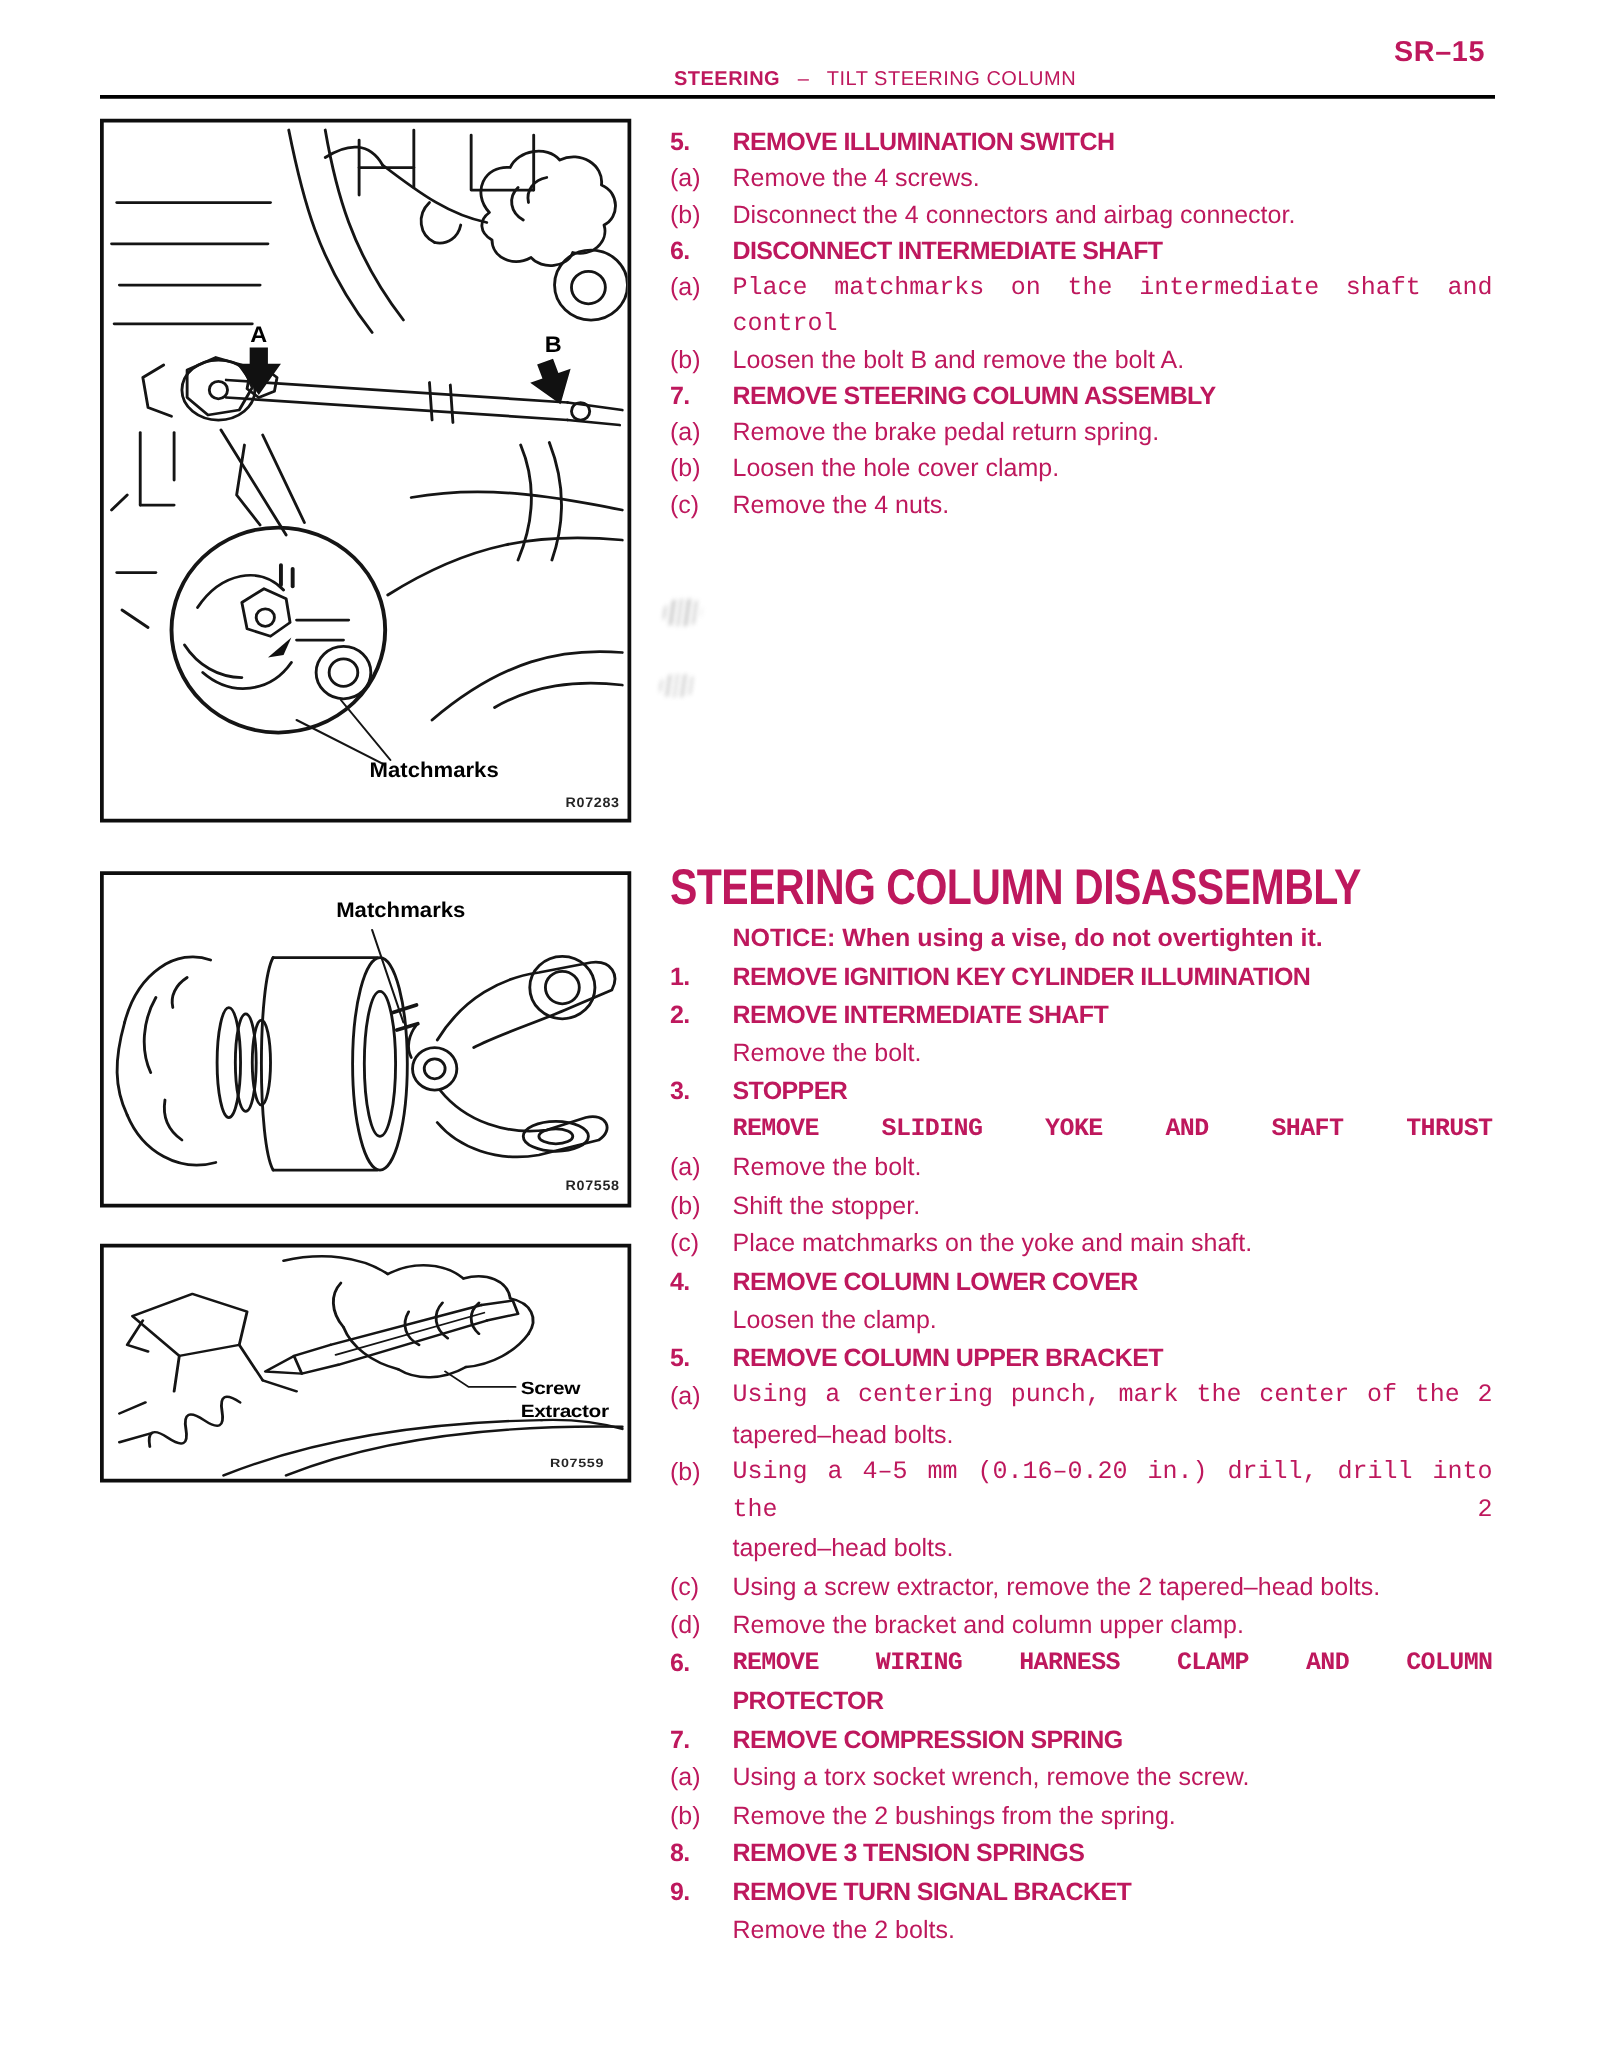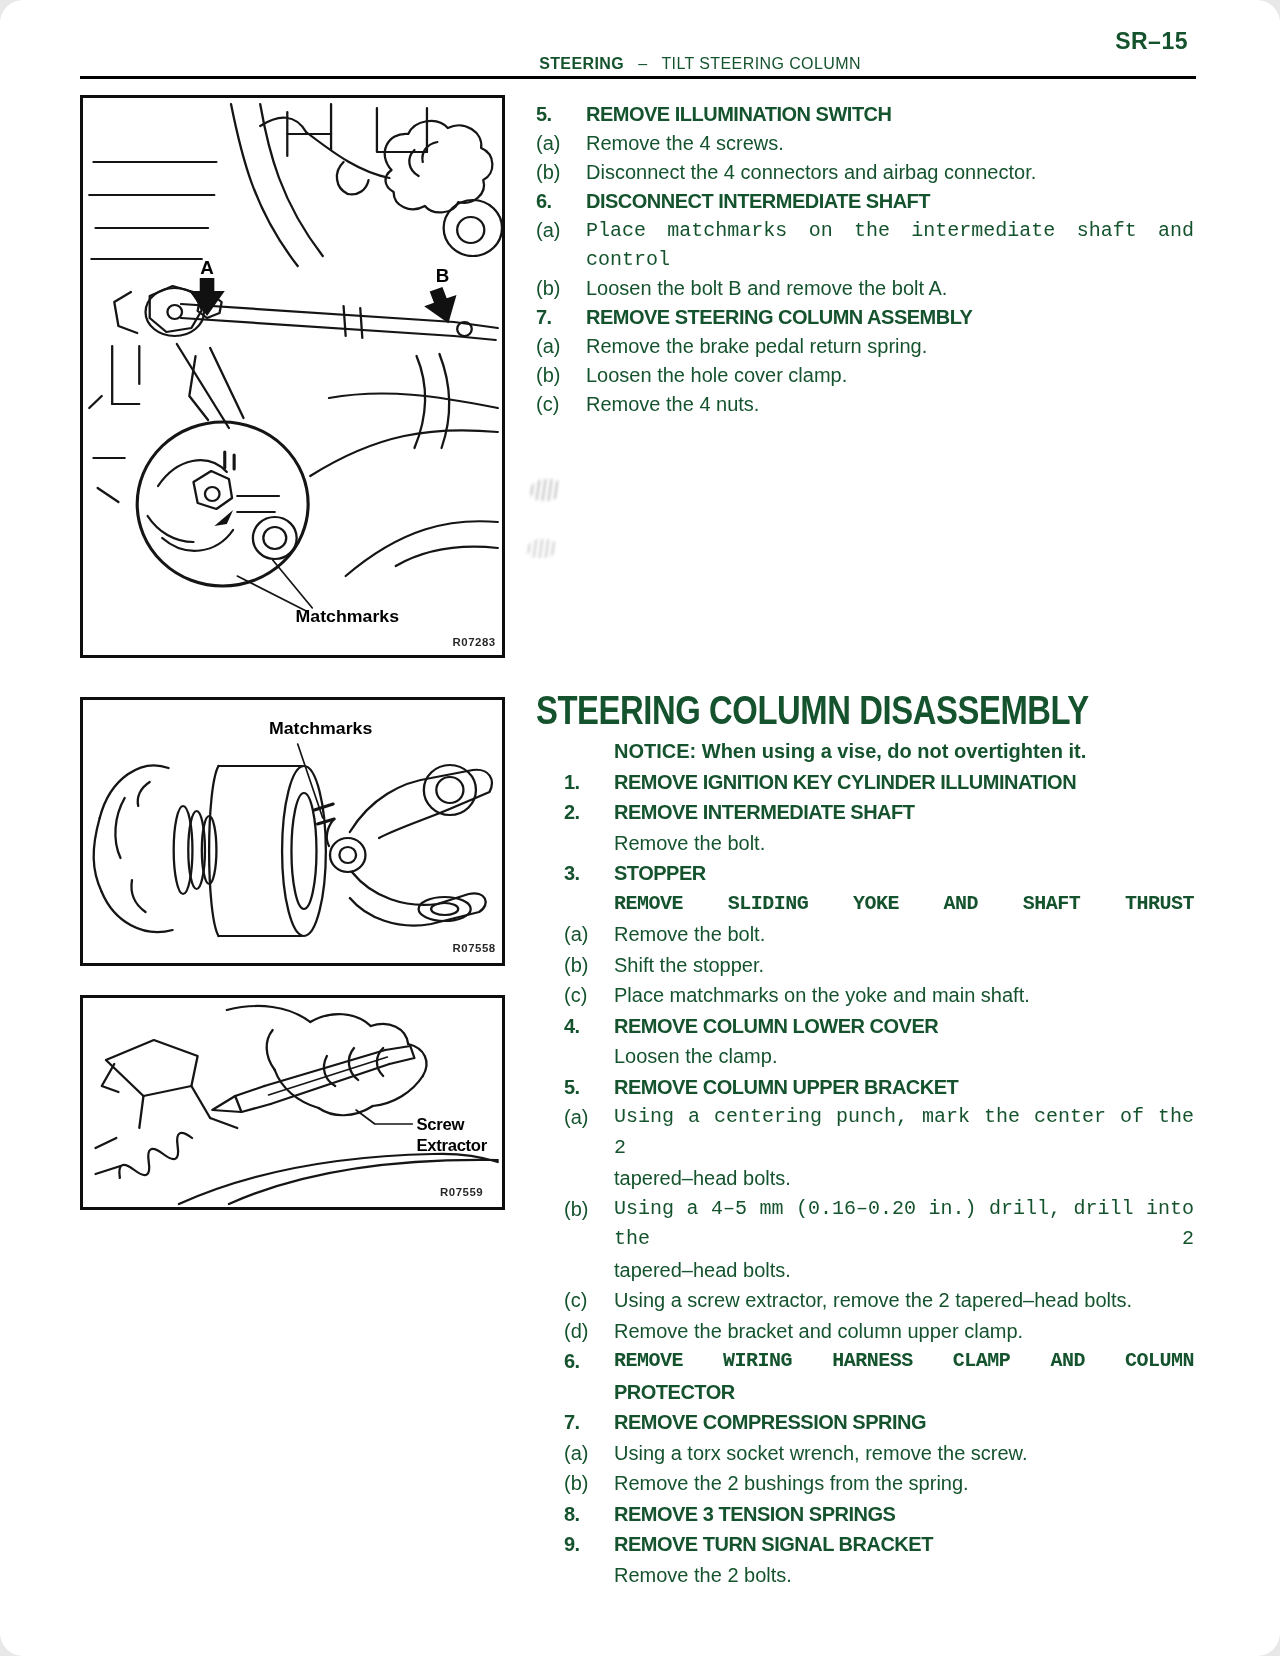--- a/index.html
+++ b/index.html
@@ -1,59 +1,58 @@
 <!DOCTYPE html>
 <html><head>
 <meta charset="utf-8">
 <style>
   html,body { margin:0; padding:0; background:#e8e8e8; }
   .page {
     position:relative; width:1280px; height:1656px; background:#ffffff;
-    font-family:"Liberation Sans", sans-serif; color:#14532d; overflow:hidden;
+    font-family:"Liberation Sans", sans-serif; color:#be185d; overflow:hidden;
     margin:0 auto;
-    border-radius:23px;
   }
   
   .page-code {
     position:absolute; top:28px; right:92px; font-size:23px; font-weight:bold;
     letter-spacing:.5px;
   }
   .header-title {
     position:absolute; top:55px; left:60px; width:1280px; text-align:center;
     font-size:16px; letter-spacing:.4px; white-space:nowrap;
   }
   .header-title .sec { font-weight:bold; }
   .header-title .dash { margin:0 14px; }
   .header-rule {
     position:absolute; top:76px; left:80px; width:1116px; height:3px; background:#000;
   }
   
   .fig { position:absolute; border:3px solid #0e0e0e; background:#fff; box-sizing:border-box; }
   .fig svg { display:block; width:100%; height:100%; }
   .fig-1 { left:80px; top:95px;  width:425px; height:563px; }
   .fig-2 { left:80px; top:697px; width:425px; height:269px; }
-  .fig-3 { left:80px; top:995px; width:425px; height:215px; }
+  .fig-3 { left:80px; top:995px; width:425px; height:191px; }
   .ink path, .ink circle, .ink ellipse {
     stroke:#151515; stroke-width:2.2; fill:none; stroke-linecap:round; stroke-linejoin:round;
   }
   .ink .thin  { stroke-width:1.6; }
   .ink .thick { stroke-width:3; }
   .ink .fill  { fill:#111; stroke:none; }
   .fig text { font-family:"Liberation Sans", sans-serif; fill:#000; }
   .flabel  { font-size:17px; font-weight:bold; }
   .flabel2 { font-size:16px; font-weight:bold; letter-spacing:-.3px; }
   .fletter { font-size:18px; font-weight:bold; }
   .fcode   { font-size:11px; font-weight:bold; fill:#4a4a4a; letter-spacing:.5px; opacity:.85; }
   
   .proc { position:absolute; left:536px; width:658px; }
   .proc-removal    { top:100px; }
   .proc-disassembly{ top:690px; }
   .row { display:flex; font-size:20px; }
   .proc-removal .row     { line-height:29px; }
-  .proc-disassembly .row { line-height:30.5px;margin-left:28px; }
+  .proc-disassembly .row { line-height:30.5px; }
   .row .m { width:50px; flex:none; }
   .row .t { width:608px; }
   .row.bold { font-weight:bold; }
   .row.bold .t, .row.bold .m { letter-spacing:-.5px; }
   .row.notice .t { letter-spacing:0; }
   .ln.just { text-align:justify; text-align-last:justify;font-family:Liberation Mono, monospace; }
   .d-title {
     font-size:40px; font-weight:bold; line-height:40px; white-space:nowrap;
     transform:scaleX(.82); transform-origin:0 50%; letter-spacing:-.5px;
     margin-bottom:6px;

